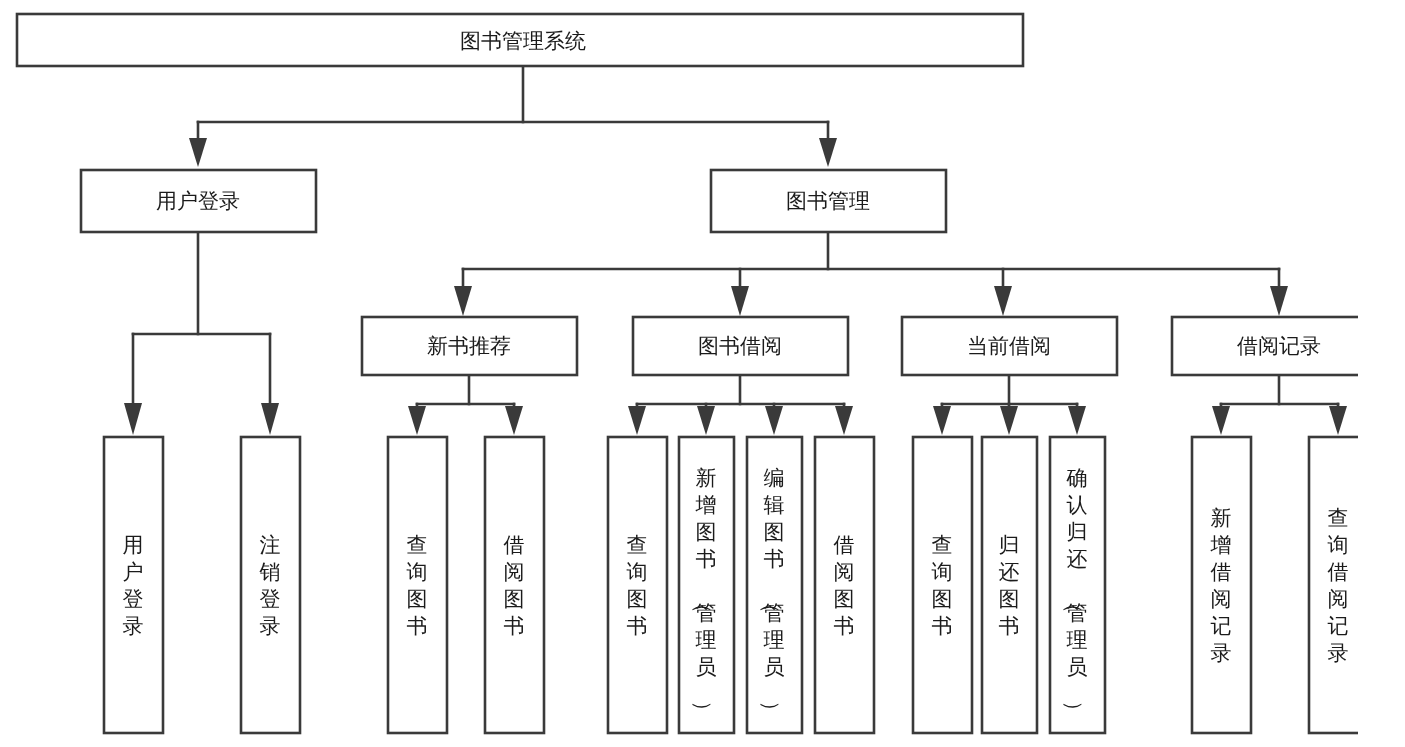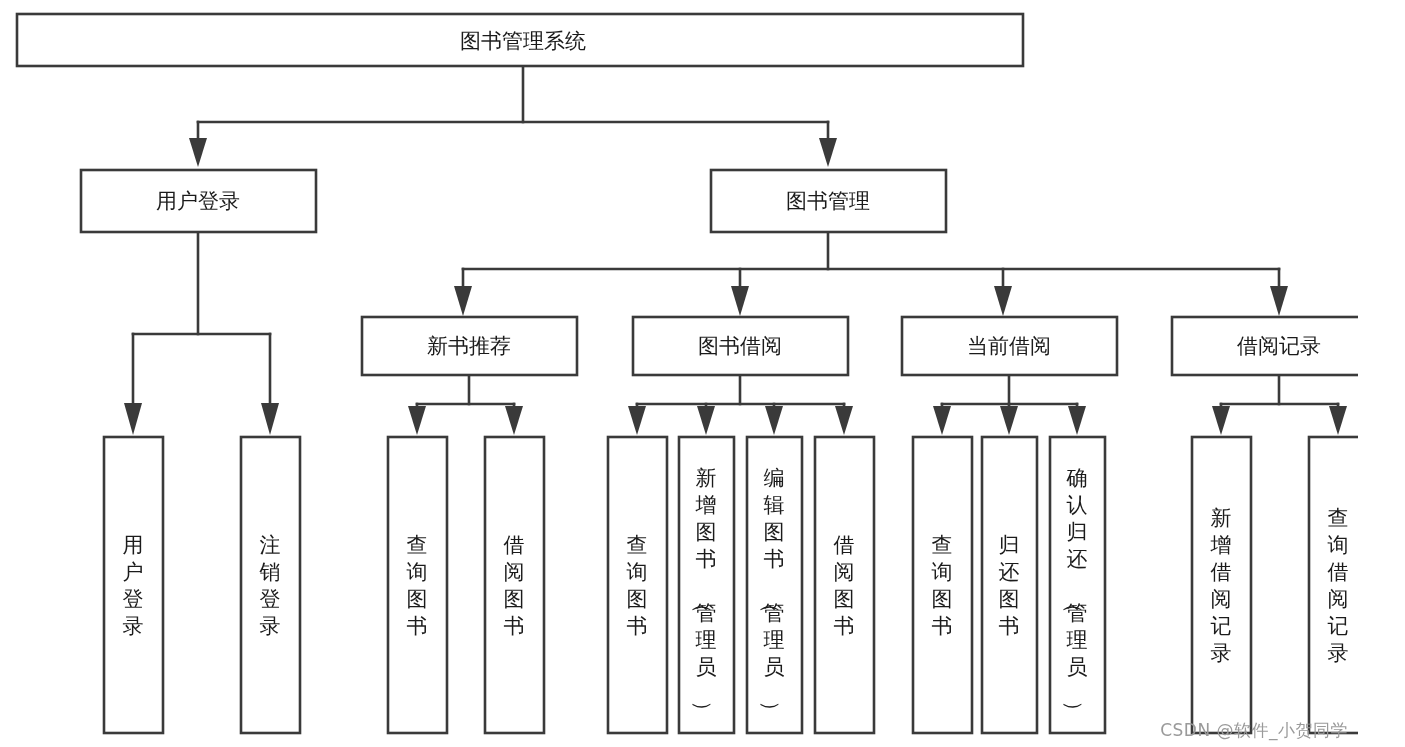--- a/index.html
+++ b/index.html
@@ -230,14 +230,13 @@
       <text class="node-label-vertical vtext" x="1221" y="0"><tspan x="1221" y="525.06">新</tspan><tspan x="1221" y="552.06">增</tspan><tspan x="1221" y="579.06">借</tspan><tspan x="1221" y="606.06">阅</tspan><tspan x="1221" y="633.06">记</tspan><tspan x="1221" y="660.06">录</tspan></text>
     </g>
 
     <g>
       <rect class="node-box" x="1309" y="437" width="59" height="296"></rect>
       <text class="node-label-vertical vtext" x="1338" y="0"><tspan x="1338" y="525.06">查</tspan><tspan x="1338" y="552.06">询</tspan><tspan x="1338" y="579.06">借</tspan><tspan x="1338" y="606.06">阅</tspan><tspan x="1338" y="633.06">记</tspan><tspan x="1338" y="660.06">录</tspan></text>
     </g>
 
   </svg>
 
-  <div class="watermark">CSDN @软件_小贺同学</div>
 </div>
 
 </body></html>

